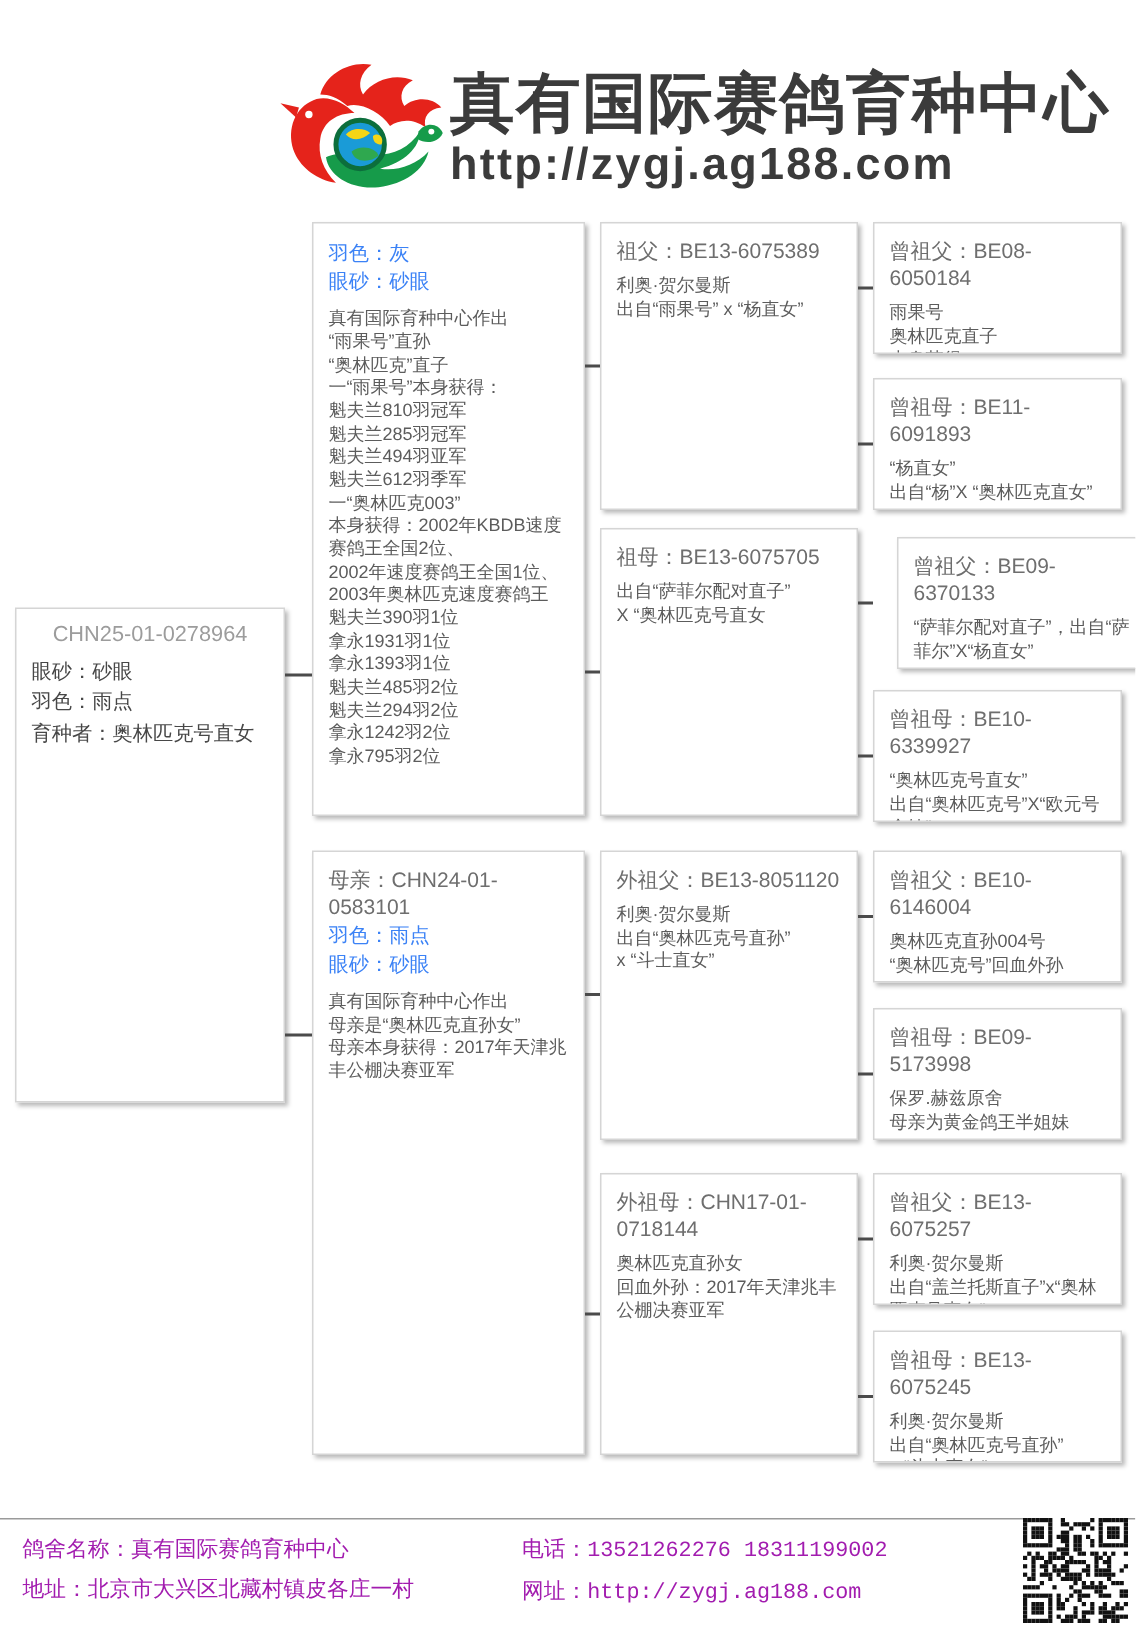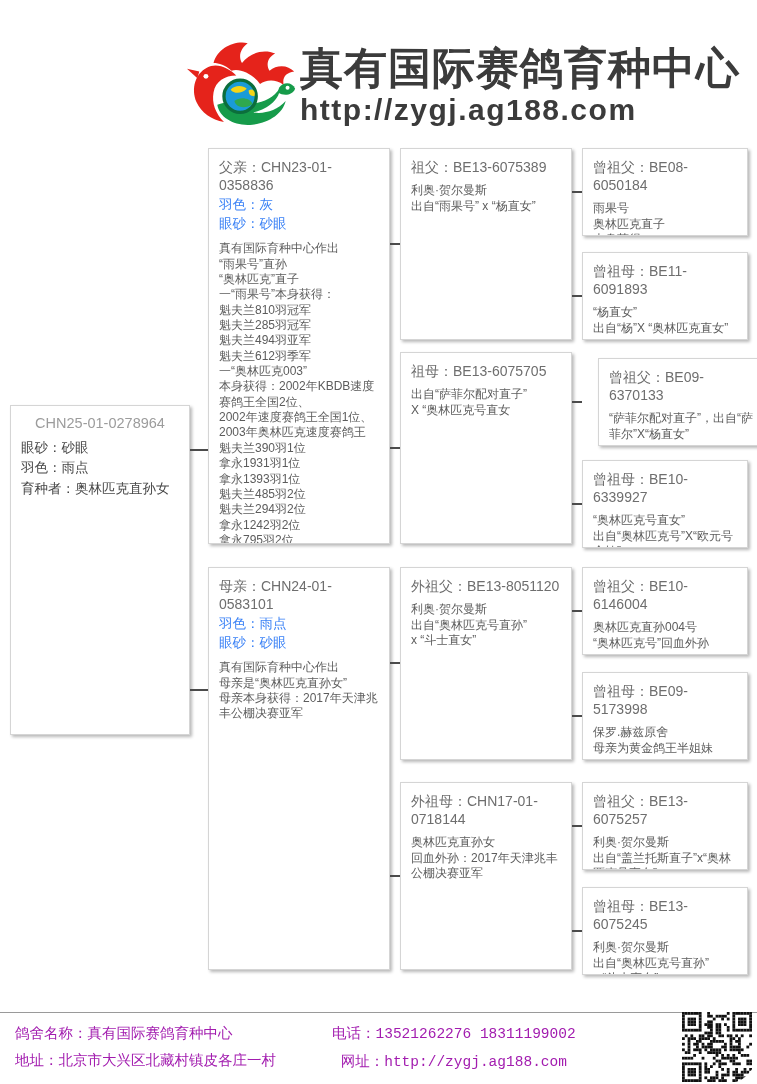--- a/index.html
+++ b/index.html
@@ -1,17 +1,17 @@
 <!DOCTYPE html>
 <html><head>
 <meta charset="utf-8">
 <style>
   html,body{margin:0;padding:0;background:#fff;}
   .page{position:relative;width:757px;height:1084px;background:#fff;overflow:hidden;
-        font-family:"Liberation Sans",sans-serif;border-radius:32px;}
+        font-family:"Liberation Sans",sans-serif;}
   
   .brand-title{position:absolute;left:300px;top:40px;font-size:43px;font-weight:700;
                color:#3b3b3b;letter-spacing:1px;white-space:nowrap;}
   .brand-url{position:absolute;left:300px;top:93px;font-size:30px;font-weight:700;
              color:#3b3b3b;letter-spacing:1.5px;white-space:nowrap;}
   .logo-svg{position:absolute;left:186px;top:32px;}
   
   .pbox{position:absolute;background:#fff;border:1px solid #d5d5d5;
         box-shadow:2px 2px 3px rgba(0,0,0,.28);padding:9px 10px;box-sizing:border-box;
         overflow:hidden;}
@@ -20,21 +20,21 @@
   .pattrs div{font-size:13.5px;color:#3b82f6;line-height:1.4;}
   .pdesc{margin-top:7px;}
   .pdesc div{font-size:12px;color:#5c5c5c;line-height:1.28;}
   .pid{font-size:14.5px;color:#9c9c9c;margin-bottom:7px;text-align:center;}
   .subject .pattrs div{font-size:13.5px;color:#474747;line-height:1.5;}
   .hline{position:absolute;height:2px;background:#4b4b4b;}
   
   .footer-line{position:absolute;left:0;top:1012px;width:757px;height:1px;background:#9a9a9a;}
   .f-block{position:absolute;top:1020px;font-size:14.5px;color:#a21caf;line-height:1.85;}
   .f-left{left:15px;}
-  .f-right{left:332px;text-align:center;}
+  .f-right{left:348px;}
   .mono{font-family:"Liberation Mono",monospace;}
   .qr{position:absolute;left:682px;top:1012px;width:70px;height:70px;background:#fff;}
 </style>
 </head>
 <body>
 
 <div class="page">
 
   <svg class="logo-svg" width="112" height="102" viewBox="0 0 118 104" aria-hidden="true">
     <path fill="#e5231b" d="M22,36 C10,42 5,58 11,72 C16,83 27,91 40,93 C31,84 27,73 29,62 C31,50 41,44 53,44 C45,36 32,30 22,36 Z"></path>
@@ -50,26 +50,25 @@
     <path fill="#f5d516" d="M66,60 C70,57 74,61 72,66 C68,66 66,64 66,60 Z"></path>
   </svg>
   <div class="brand-title">真有国际赛鸽育种中心</div>
   <div class="brand-url">http://zygj.ag188.com</div>
 
   <div class="pbox subject" style="left:10px;top:405px;width:180px;height:330px">
     <div class="pid">CHN25-01-0278964</div>
     <div class="pattrs">
         <div>眼砂：砂眼</div>
         <div>羽色：雨点</div>
-        <div>育种者：奥林匹克直孙女</div>
+        <div>育种者：奥林匹克号直女</div>
       </div>
   </div>
 
   <div class="pbox" style="left:208px;top:148px;width:182px;height:396px">
-    <div class="ptitle">父亲：CHN23-01-0358836</div>
     <div class="pattrs">
         <div>羽色：灰</div>
         <div>眼砂：砂眼</div>
       </div>
     <div class="pdesc">
         <div>真有国际育种中心作出</div>
         <div>“雨果号”直孙</div>
         <div>“奥林匹克”直子</div>
         <div>一“雨果号”本身获得：</div>
         <div>魁夫兰810羽冠军</div>

